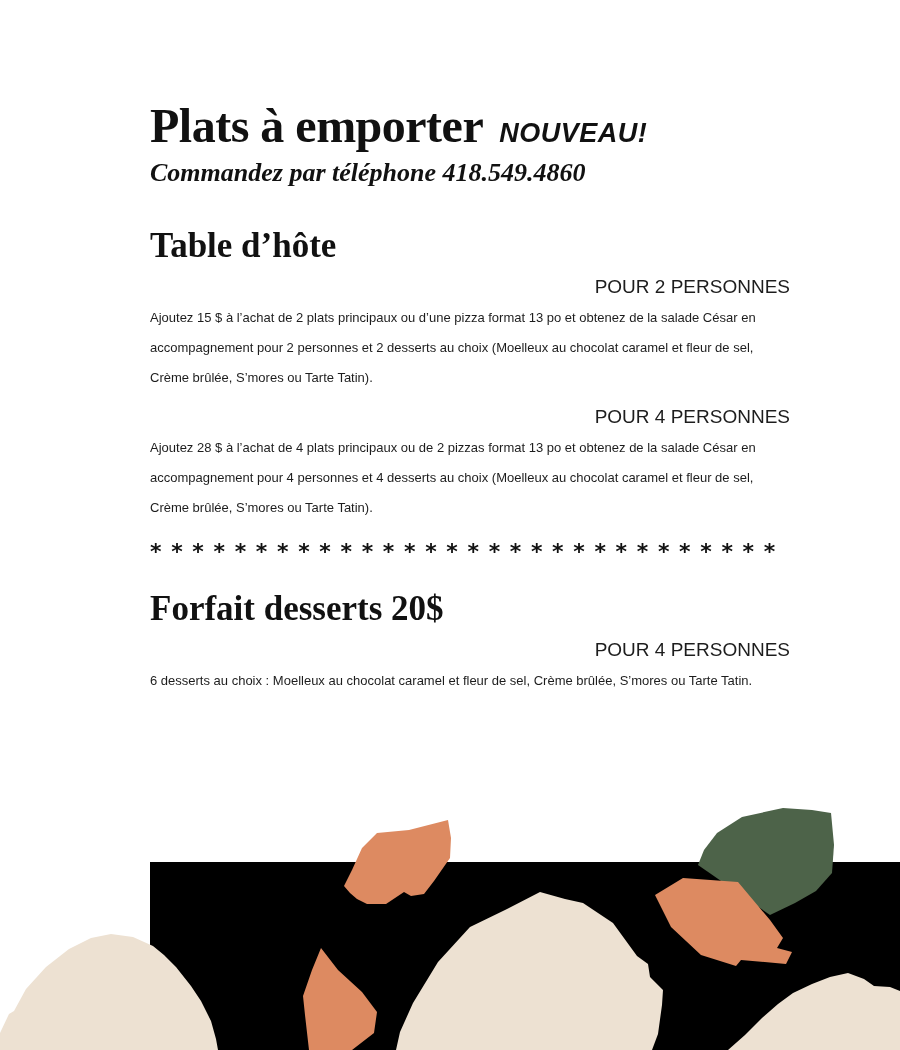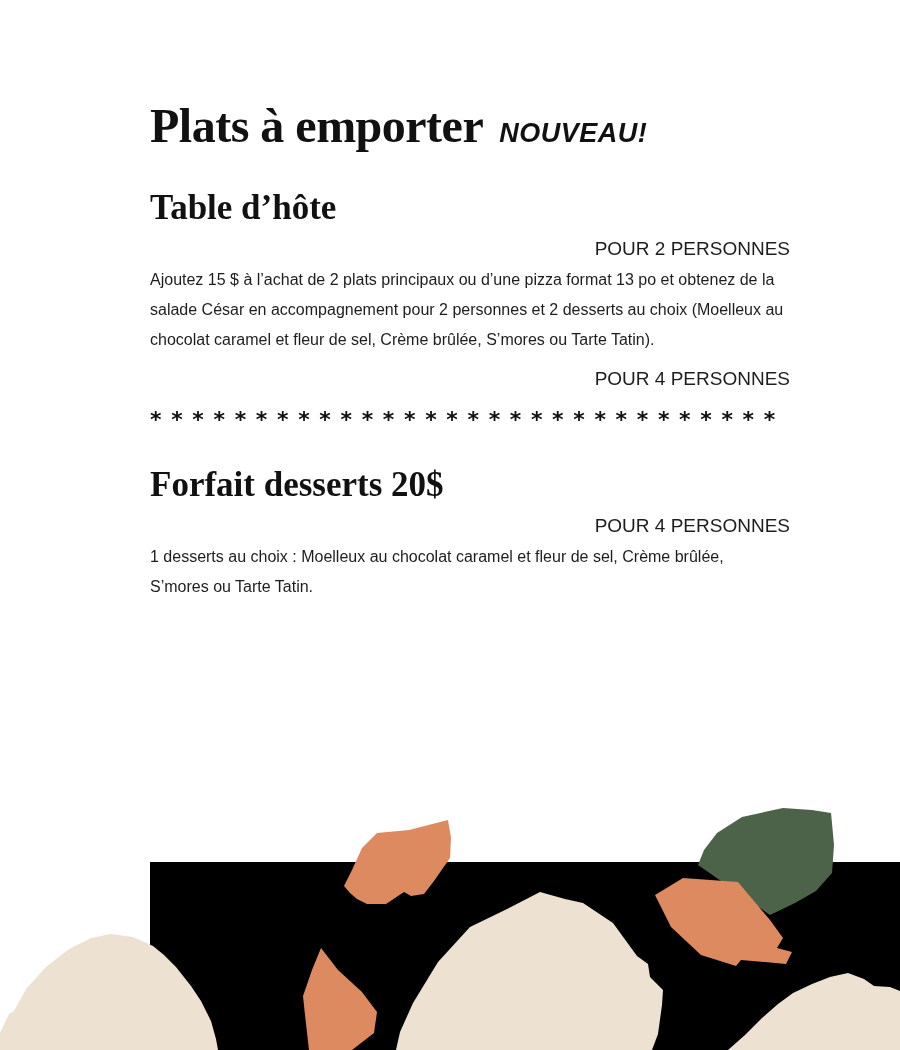--- a/index.html
+++ b/index.html
@@ -42,29 +42,29 @@
     margin-top:9px;color:#111111;
   }
   .section-heading{
     font-family:Liberation Serif, serif;
     font-weight:700;
     font-size:35px;line-height:1.0;
     color:#111111;
     margin:0;
   }
   .sec-1{margin-top:40px;}
-  .sec-2{margin-top:36px;}
+  .sec-2{margin-top:28px;}
   .block-label{
     font-size:19px;line-height:25px;
     margin-top:11px;
     color:#1d1d1d;
     text-align:right;
   }
   .block-text{
-    font-size:16px;line-height:30px;
+    font-size:13px;line-height:30px;
     margin-top:4px;
     width:635px;
     color:#1d1d1d;
   }
   .block + .block{margin-top:11px;}
   .star-divider{
     margin-top:18px;
     font-family:"DejaVu Sans", sans-serif;
     font-weight:700;
     font-size:22px;line-height:22px;
@@ -82,42 +82,44 @@
 <body>
 
 <div class="page">
 
   <div class="content">
 
     <div class="title-row">
       <h1 class="title">Plats à emporter</h1>
       <span class="title-badge">NOUVEAU!</span>
     </div>
+    <div class="subtitle">Commandez par téléphone 418.549.4860</div>
 
     <div class="section sec-1">
       <h2 class="section-heading">Table d’hôte</h2>
 
       <div class="block">
         <div class="block-label">POUR 2 PERSONNES</div>
         <div class="block-text">Ajoutez 15 $ à l’achat de 2 plats principaux ou d’une pizza format 13 po et obtenez de la salade César en accompagnement pour 2 personnes et 2 desserts au choix (Moelleux au chocolat caramel et fleur de sel, Crème brûlée, S’mores ou Tarte Tatin).</div>
       </div>
 
       <div class="block">
         <div class="block-label">POUR 4 PERSONNES</div>
+        <div class="block-text">Ajoutez 28 $ à l’achat de 4 plats principaux ou de 2 pizzas format 13 po et obtenez de la salade César en accompagnement pour 4 personnes et 4 desserts au choix (Moelleux au chocolat caramel et fleur de sel, Crème brûlée, S’mores ou Tarte Tatin).</div>
       </div>
     </div>
 
     <div class="star-divider">* * * * * * * * * * * * * * * * * * * * * * * * * * * * * * * * *</div>
 
     <div class="section sec-2">
       <h2 class="section-heading">Forfait desserts 20$</h2>
 
       <div class="block">
         <div class="block-label">POUR 4 PERSONNES</div>
-        <div class="block-text">1 desserts au choix : Moelleux au chocolat caramel et fleur de sel, Crème brûlée, S’mores ou Tarte Tatin.</div>
+        <div class="block-text">6 desserts au choix : Moelleux au chocolat caramel et fleur de sel, Crème brûlée, S’mores ou Tarte Tatin.</div>
       </div>
     </div>
 
   </div>
 
   <svg class="illustration" viewBox="0 0 900 250" xmlns="http://www.w3.org/2000/svg" aria-hidden="true">
     <rect x="150" y="62" width="750" height="188" fill="#000000"></rect>
 
     <polygon points="448,20 409,30 377,33 362,48 352,70 344,86 350,93 357,99 367,104 386,104 404,92 411,96 424,94 434,81 450,58 451,38" fill="#dd8a61"></polygon>
 

